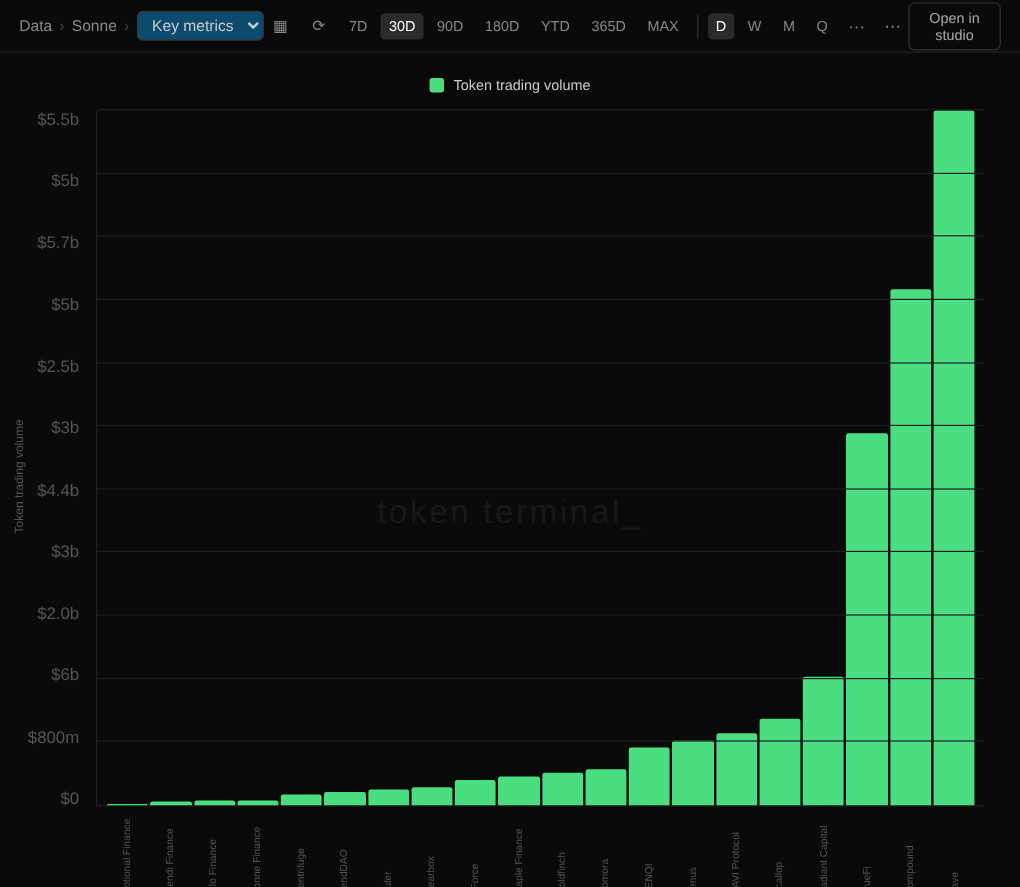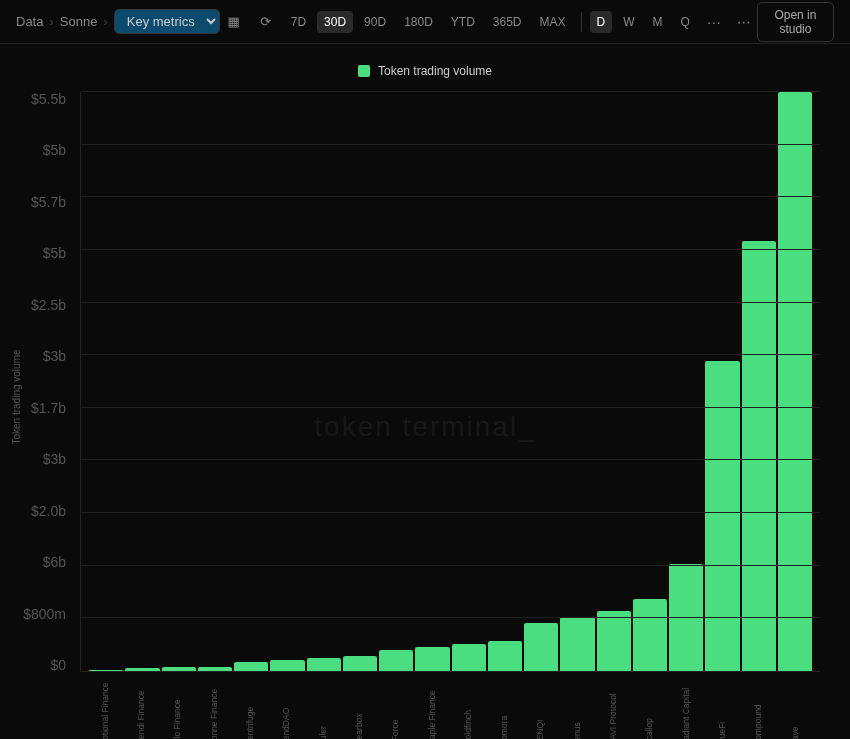--- a/index.html
+++ b/index.html
@@ -316,21 +316,21 @@
   <div class="chart-container">
 
     <div class="watermark">token terminal_</div>
 
     <div class="y-axis" id="y-axis">
         <div class="y-label">$0</div>
         <div class="y-label">$800m</div>
         <div class="y-label">$6b</div>
         <div class="y-label">$2.0b</div>
         <div class="y-label">$3b</div>
-        <div class="y-label">$1.7b</div>
+        <div class="y-label">$4.4b</div>
         <div class="y-label">$3b</div>
         <div class="y-label">$2.5b</div>
         <div class="y-label">$5b</div>
         <div class="y-label">$5.7b</div>
         <div class="y-label">$5b</div>
         <div class="y-label">$5.5b</div>
       </div>
 
     <div class="y-axis-title" style="position:absolute;left:2px;top:50%;writing-mode:vertical-rl;transform:rotate(180deg) translateY(50%);font-size:10px;color:#555;white-space:nowrap;">Token trading volume</div>
 

